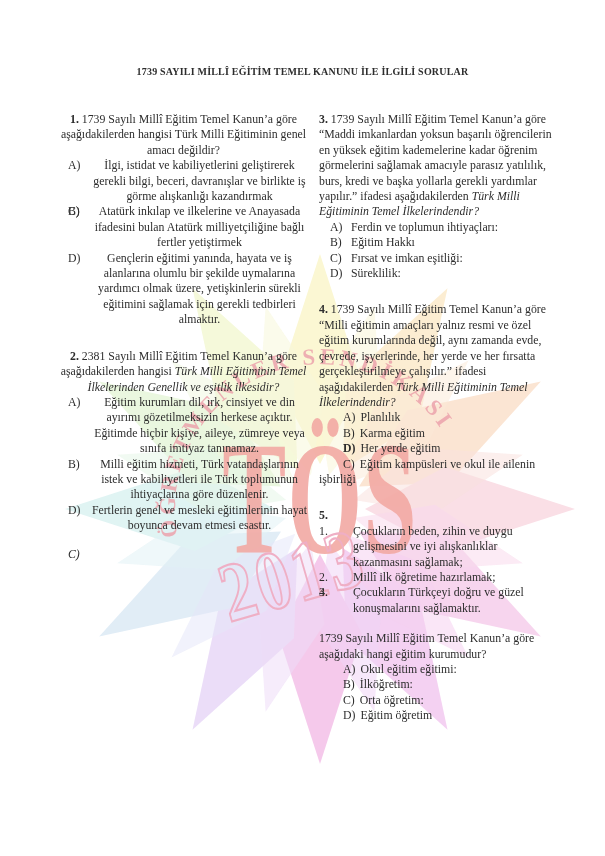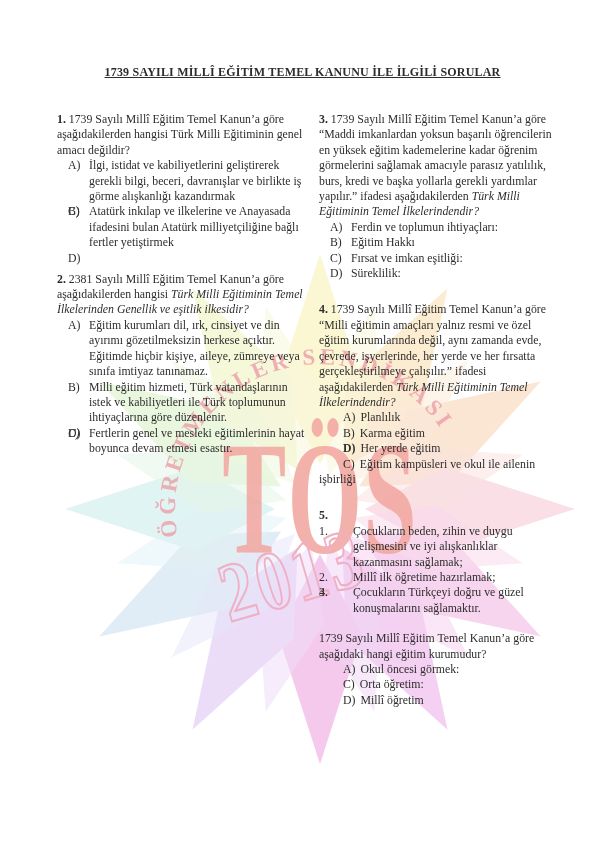--- a/index.html
+++ b/index.html
@@ -8,29 +8,29 @@
     font-family:"Liberation Serif","DejaVu Serif",serif;
     color:#2d2d2d;
   }
   .page{position:relative;width:605px;height:856px;background:#fff;}
   
   .watermark{position:absolute;left:60px;top:170px;width:520px;height:580px;z-index:0;pointer-events:none;}
   
   .content{position:relative;z-index:1;}
   .title{
     margin:64px 40px 0 40px;text-align:center;
-    font-size:12px;font-weight:bold;letter-spacing:.2px;line-height:16px;text-decoration:underline;
+    font-size:10px;font-weight:bold;letter-spacing:.2px;line-height:16px;
   }
   .cols{display:flex;margin-top:32px;padding:0 46px 0 57px;}
-  .col-left{width:253px;flex:0 0 253px;margin-right:9px;}
+  .col-left{width:253px;flex:0 0 253px;margin-right:9px;text-align:center;}
   .col-right{flex:1;min-width:0;}
   .q{margin:0 0 21px 0;font-size:11.8px;line-height:15.4px;}
   .q p{margin:0;}
   .qnum{font-weight:bold;}
-  .it{font-style:italic;}
+  .it{font-style:italic;margin-top:44px;}
   .bd{font-weight:bold;}
   
   .opt-h{position:relative;padding-left:32px;}
   .opt-h .lab{position:absolute;left:11px;top:0;}
   
   .opt-i{text-indent:24px;font-family:Liberation Serif, serif;}
   .opt-i .lab{margin-right:5px;}
   
   .item{position:relative;padding-left:34px;}
   .item .inum{position:absolute;left:0;top:0;}
@@ -96,21 +96,21 @@
 
     <div class="cols">
 
       <div class="col-left">
 
         <section class="q">
           <p><span class="qnum">1.</span> <span>1739 Sayılı Millî Eğitim Temel Kanun’a göre aşağıdakilerden hangisi Türk Milli Eğitiminin genel amacı değildir?</span><span class="it"></span></p>
           <p class="opt-h"><span class="lab">A)</span><span>İlgi, istidat ve kabiliyetlerini geliştirerek gerekli bilgi, beceri, davranışlar ve birlikte iş görme alışkanlığı kazandırmak</span></p>
           <p class="opt-h"><span class="lab">B)</span></p>
           <p class="opt-h"><span class="lab">C)</span><span>Atatürk inkılap ve ilkelerine ve Anayasada ifadesini bulan Atatürk milliyetçiliğine bağlı fertler yetiştirmek</span></p>
-          <p class="opt-h"><span class="lab">D)</span></p>
+          <p class="opt-h"><span class="lab">D)</span><span>Gençlerin eğitimi yanında, hayata ve iş alanlarına olumlu bir şekilde uymalarına yardımcı olmak üzere, yetişkinlerin sürekli eğitimini sağlamak için gerekli tedbirleri almaktır.</span></p>
         </section>
 
         <section class="q">
           <p><span class="qnum">2.</span> <span>2381 Sayılı Millî Eğitim Temel Kanun’a göre aşağıdakilerden hangisi </span><span class="it">Türk Milli Eğitiminin Temel İlkelerinden Genellik ve eşitlik ilkesidir?</span></p>
           <p class="opt-h"><span class="lab">A)</span><span>Eğitim kurumları dil, ırk, cinsiyet ve din ayırımı gözetilmeksizin herkese açıktır. Eğitimde hiçbir kişiye, aileye, zümreye veya sınıfa imtiyaz tanınamaz.</span></p>
           <p class="opt-h"><span class="lab">B)</span><span>Milli eğitim hizmeti, Türk vatandaşlarının istek ve kabiliyetleri ile Türk toplumunun ihtiyaçlarına göre düzenlenir.</span></p>
           <p class="opt-h"><span class="lab it">C)</span></p>
           <p class="opt-h"><span class="lab">D)</span><span>Fertlerin genel ve mesleki eğitimlerinin hayat boyunca devam etmesi esastır.</span></p>
         </section>
 
@@ -134,21 +134,22 @@
           <p class="opt-i"><span class="lab">C)</span><span>Eğitim kampüsleri ve okul ile ailenin işbirliği</span></p>
         </section>
 
         <section class="q">
           <p><span class="qnum">5.</span></p>
           <p class="item"><span class="inum">1.</span><span>Çocukların beden, zihin ve duygu gelişmesini ve iyi alışkanlıklar kazanmasını sağlamak;</span></p>
           <p class="item"><span class="inum">2.</span><span>Millî ilk öğretime hazırlamak;</span></p>
           <p class="item"><span class="inum">3.</span></p>
           <p class="item"><span class="inum">4.</span><span>Çocukların Türkçeyi doğru ve güzel konuşmalarını sağlamaktır.</span></p>
           <p class="followup">1739 Sayılı Millî Eğitim Temel Kanun’a göre aşağıdaki hangi eğitim kurumudur?</p>
-          <p class="opt-i"><span class="lab">A)</span><span>Okul öncesi görmek:</span></p>
+          <p class="opt-i"><span class="lab">A)</span><span>Okul eğitim eğitimi:</span></p>
+          <p class="opt-i"><span class="lab">B)</span><span>İlköğretim:</span></p>
           <p class="opt-i"><span class="lab">C)</span><span>Orta öğretim:</span></p>
-          <p class="opt-i"><span class="lab">D)</span><span>Millî öğretim</span></p>
+          <p class="opt-i"><span class="lab">D)</span><span>Eğitim öğretim</span></p>
         </section>
 
       </div>
     </div>
   </div>
 </div>
 
 </body></html>

